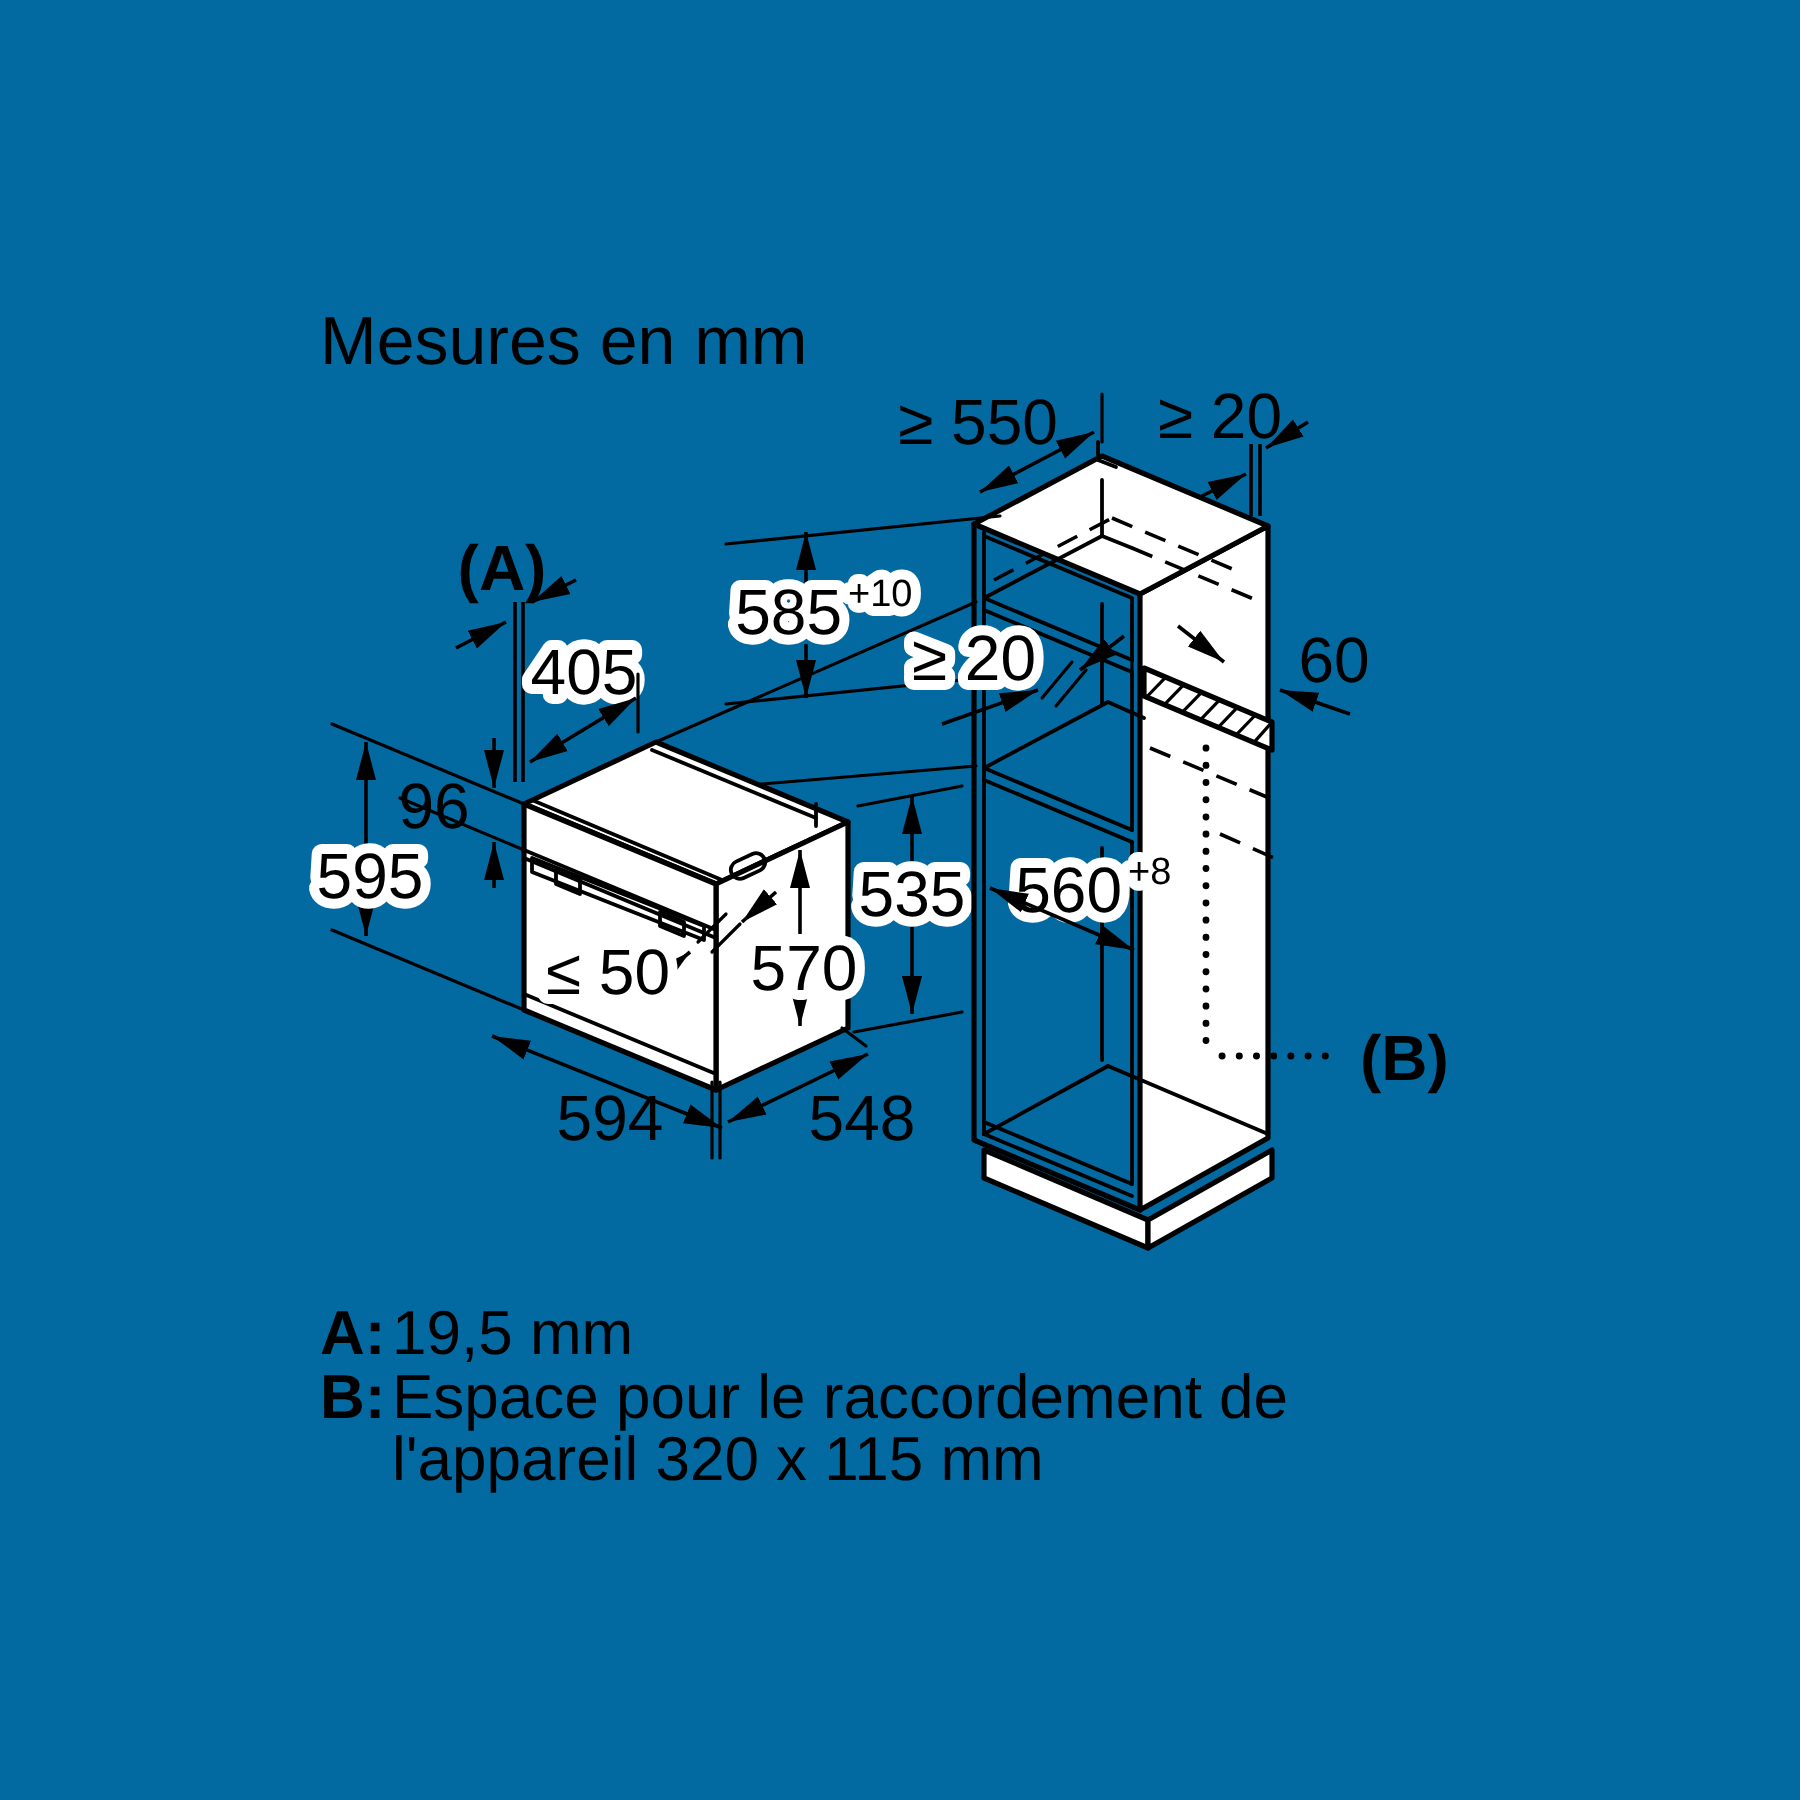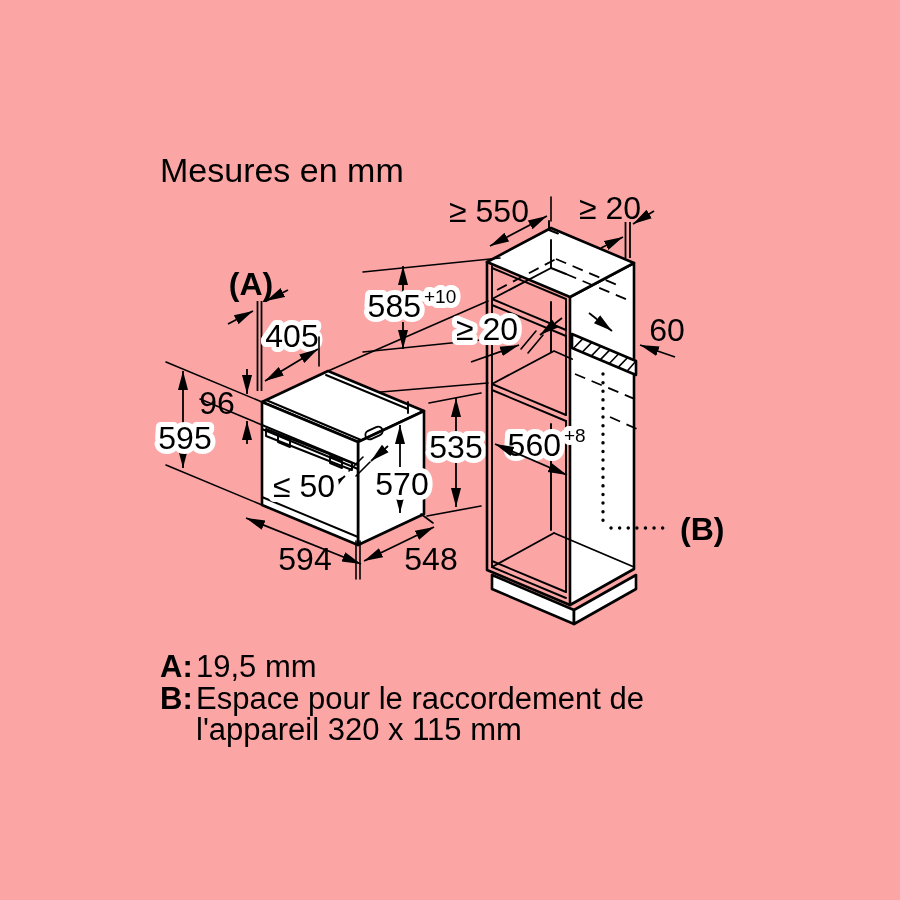--- a/index.html
+++ b/index.html
@@ -1,16 +1,16 @@
 <!DOCTYPE html>
 <html><head>
 <meta charset="utf-8">
 <style>
   html,body{margin:0;padding:0;background:#ffffff;}
-  .stage{position:relative;width:900px;height:900px;background:#fca5a5;overflow:hidden;}
+  .stage{position:relative;width:900px;height:900px;background:#0369a1;overflow:hidden;}
   svg{display:block;}
   svg text{font-family:"Liberation Sans","DejaVu Sans",sans-serif;fill:#000;}
   .t-title{font-size:34px;}
   .t-dim{font-size:32px;}
   .t-sup{font-size:19px;}
   .t-bold{font-weight:bold;}
   .t-legend{font-size:31px;}
   .halo{paint-order:stroke;stroke:#fff;stroke-width:10px;stroke-linejoin:round;}
   .ln{stroke:#000;stroke-width:2.6;fill:none;stroke-linejoin:round;stroke-linecap:round;}
   .ln-thin{stroke:#000;stroke-width:1.9;fill:none;stroke-linejoin:round;stroke-linecap:round;}

